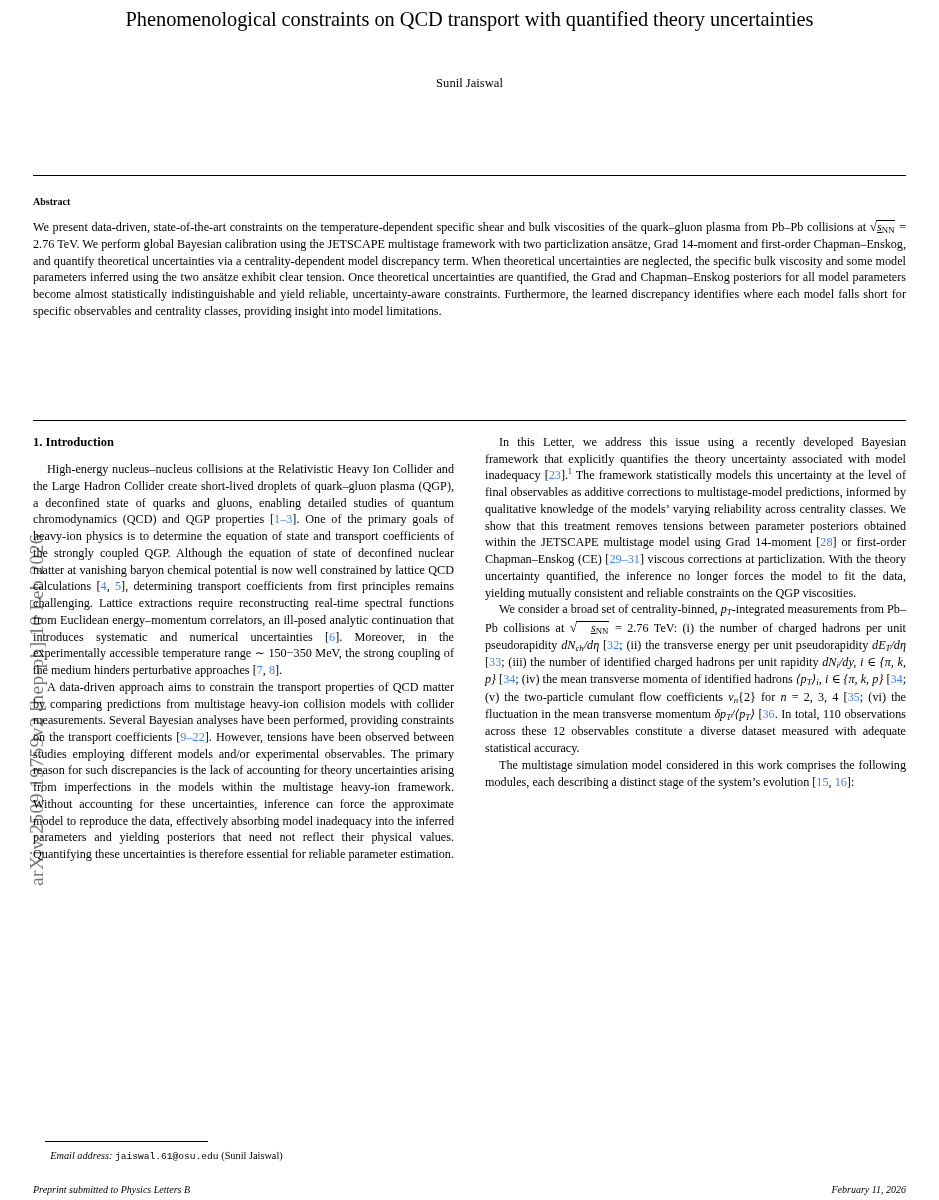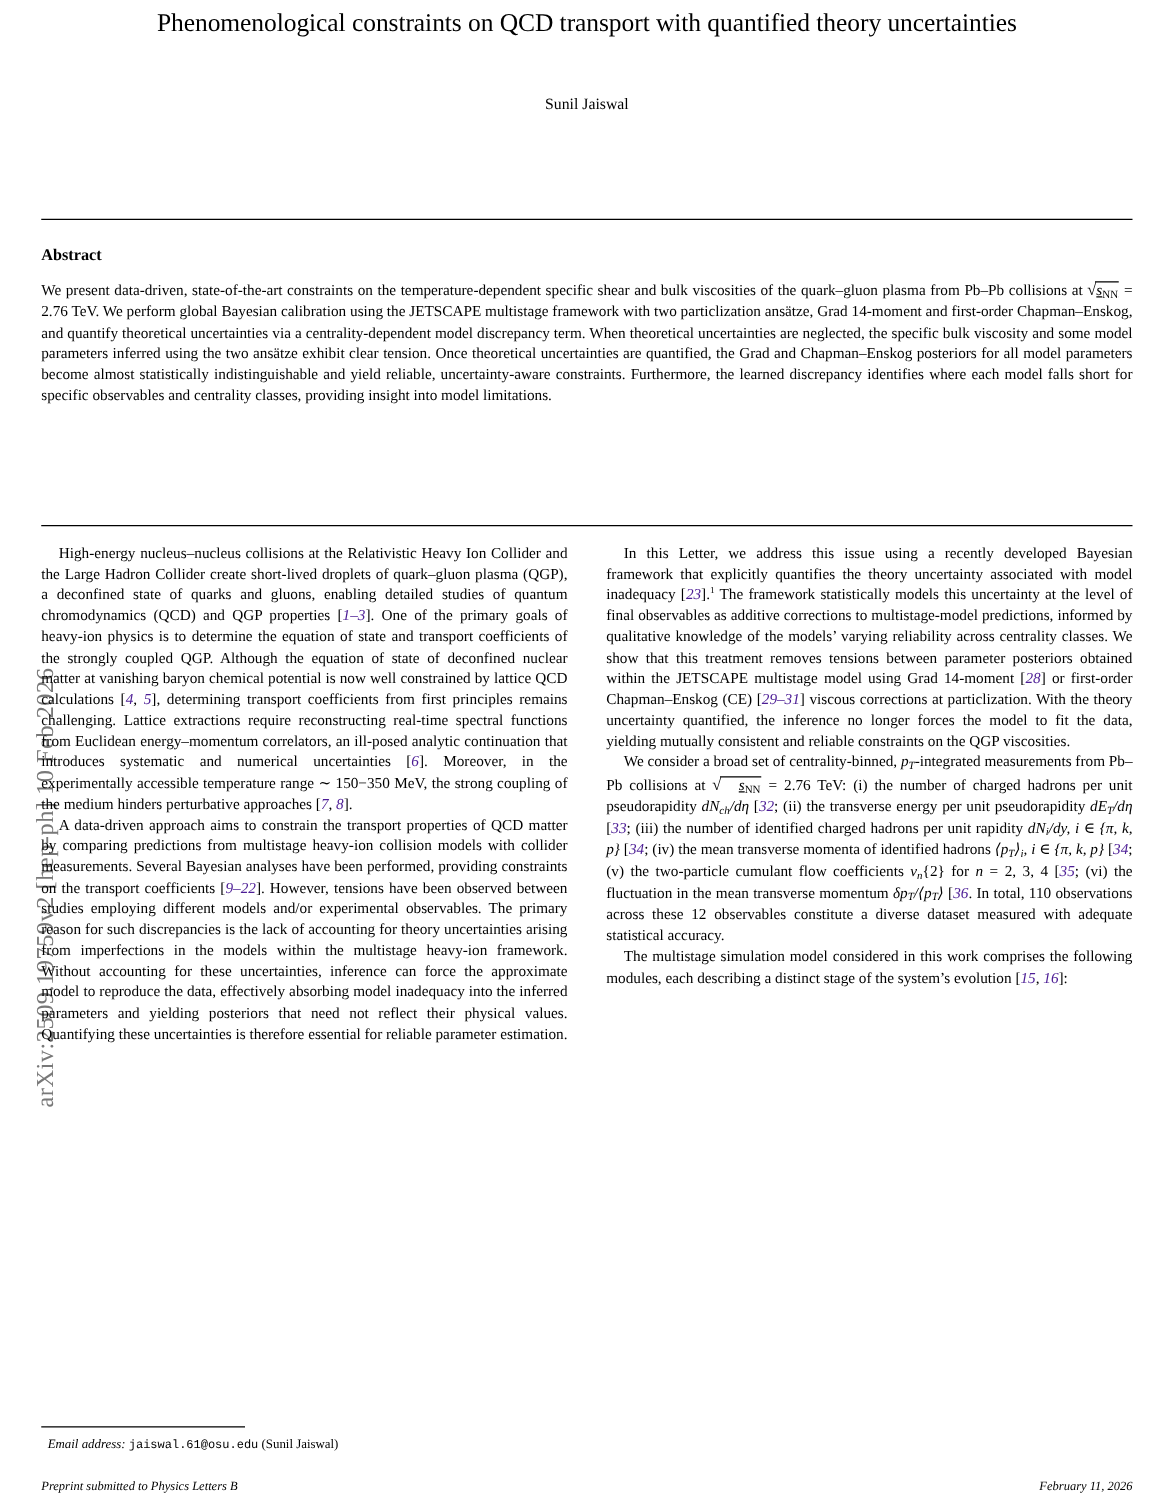--- a/index.html
+++ b/index.html
@@ -71,21 +71,21 @@
   .rule-bot   { position: absolute; top: 420px; left: 0; }
 
   
   .abstract-wrap {
     position: absolute;
     top: 196px;
     left: 0;
     width: 873px;
   }
   .abstract-head {
-    font-size: 13px;
+    font-size: 10px;
     font-weight: bold;
     margin-bottom: 11px;
   }
   .abstract-body {
     font-size: 12.2px;
     line-height: 1.37;
     text-align: justify;
     text-justify: inter-word;
     hyphens: manual;
   }
@@ -114,21 +114,21 @@
   .sec-head.spaced { margin-top: 20px; }
   p.para {
     margin: 0;
     text-indent: 14px;
   }
 
   
   .footnotes {
     position: absolute;
     top: 1141px;
-    left: 0;
+    left: 12px;
     width: 873px;
     display: flex;
     gap: 14px;
   }
   .fn-col { width: 421px; }
   .fn-rule {
     border: 0;
     border-top: 0.9px solid #000;
     width: 163px;
     margin: 0 0 7px 0;
@@ -148,21 +148,21 @@
     top: 1184px;
     left: 0;
     width: 873px;
     display: flex;
     justify-content: space-between;
     font-size: 10px;
     font-style: italic;
   }
 
   
-  .cite { color: #4c1d95; font-style: italic; }
+  .cite { color: #3b82f6; }
   .it { font-style: italic; }
   .sub { font-size: 0.72em; vertical-align: -0.26em; }
   .sqrt-box {
     display: inline-block;
     border-top: 0.9px solid #000;
     padding: 0 1px 0 1px;
     margin-left: -1px;
     line-height: 1.05;
     text-decoration: underline;
   }
@@ -184,20 +184,21 @@
   <div class="abstract-wrap">
     <div class="abstract-head">Abstract</div>
     <div class="abstract-body"><span>We present data-driven, state-of-the-art constraints on the temperature-dependent specific shear and bulk viscosities of the quark–gluon plasma from Pb–Pb collisions at </span><span class="nb"><span class="radical">√</span><span class="sqrt-box"><span class="it">s</span><span class="sub">NN</span></span></span><span> = 2.76 TeV. We perform global Bayesian calibration using the JETSCAPE multistage framework with two particlization ansätze, Grad 14-moment and first-order Chapman–Enskog, and quantify theoretical uncertainties via a centrality-dependent model discrepancy term. When theoretical uncertainties are neglected, the specific bulk viscosity and some model parameters inferred using the two ansätze exhibit clear tension. Once theoretical uncertainties are quantified, the Grad and Chapman–Enskog posteriors for all model parameters become almost statistically indistinguishable and yield reliable, uncertainty-aware constraints. Furthermore, the learned discrepancy identifies where each model falls short for specific observables and centrality classes, providing insight into model limitations.</span></div>
   </div>
 
   <hr class="rule rule-bot">
 
   <div class="columns">
 
     <div class="col">
+      <div class="sec-head">1.  Introduction</div>
 
       <p class="para"><span>High-energy nucleus–nucleus collisions at the Relativistic Heavy Ion Collider and the Large Hadron Collider create short-lived droplets of quark–gluon plasma (QGP), a deconfined state of quarks and gluons, enabling detailed studies of quantum chromodynamics (QCD) and QGP properties [</span><span class="cite">1–3</span><span>]. One of the primary goals of heavy-ion physics is to determine the equation of state and transport coefficients of the strongly coupled QGP. Although the equation of state of deconfined nuclear matter at vanishing baryon chemical potential is now well constrained by lattice QCD calculations [</span><span class="cite">4</span>, <span class="cite">5</span><span>], determining transport coefficients from first principles remains challenging. Lattice extractions require reconstructing real-time spectral functions from Euclidean energy–momentum correlators, an ill-posed analytic continuation that introduces systematic and numerical uncertainties [</span><span class="cite">6</span><span>]. Moreover, in the experimentally accessible temperature range ∼ 150−350 MeV, the strong coupling of the medium hinders perturbative approaches [</span><span class="cite">7</span>, <span class="cite">8</span><span>].</span></p>
 
       <p class="para"><span>A data-driven approach aims to constrain the transport properties of QCD matter by comparing predictions from multistage heavy-ion collision models with collider measurements. Several Bayesian analyses have been performed, providing constraints on the transport coefficients [</span><span class="cite">9–22</span><span>]. However, tensions have been observed between studies employing different models and/or experimental observables. The primary reason for such discrepancies is the lack of accounting for theory uncertainties arising from imperfections in the models within the multistage heavy-ion framework. Without accounting for these uncertainties, inference can force the approximate model to reproduce the data, effectively absorbing model inadequacy into the inferred parameters and yielding posteriors that need not reflect their physical values. Quantifying these uncertainties is therefore essential for reliable parameter estimation.</span></p>
     </div>
 
     <div class="col">
 
       <p class="para"><span>In this Letter, we address this issue using a recently developed Bayesian framework that explicitly quantifies the theory uncertainty associated with model inadequacy [</span><span class="cite">23</span>].<span class="sup">1</span><span> The framework statistically models this uncertainty at the level of final observables as additive corrections to multistage-model predictions, informed by qualitative knowledge of the models’ varying reliability across centrality classes. We show that this treatment removes tensions between parameter posteriors obtained within the JETSCAPE multistage model using Grad 14-moment [</span><span class="cite">28</span><span>] or first-order Chapman–Enskog (CE) [</span><span class="cite">29–31</span><span>] viscous corrections at particlization. With the theory uncertainty quantified, the inference no longer forces the model to fit the data, yielding mutually consistent and reliable constraints on the QGP viscosities.</span></p>
 

